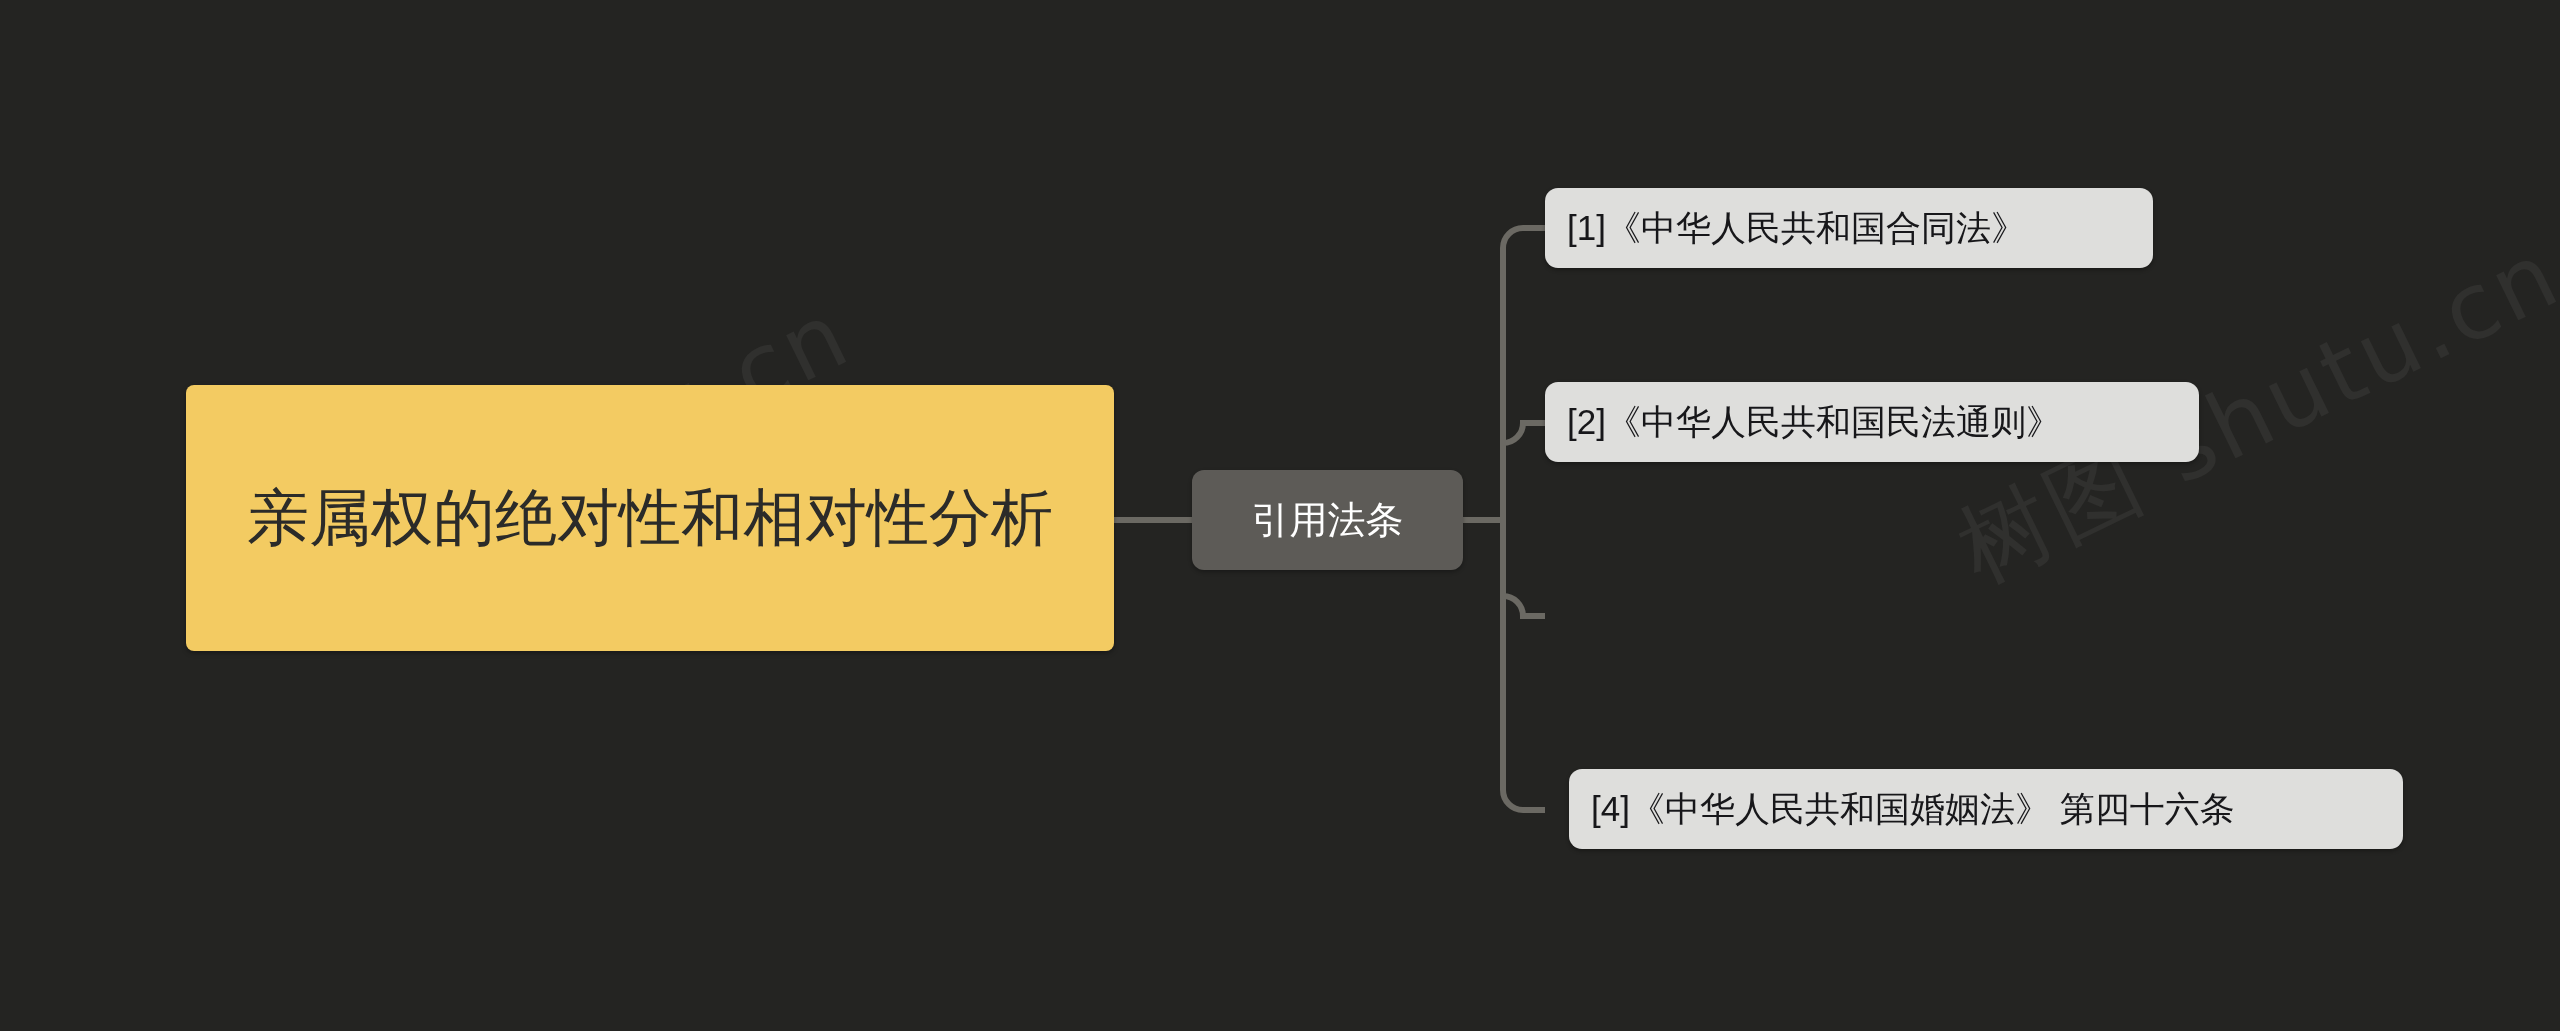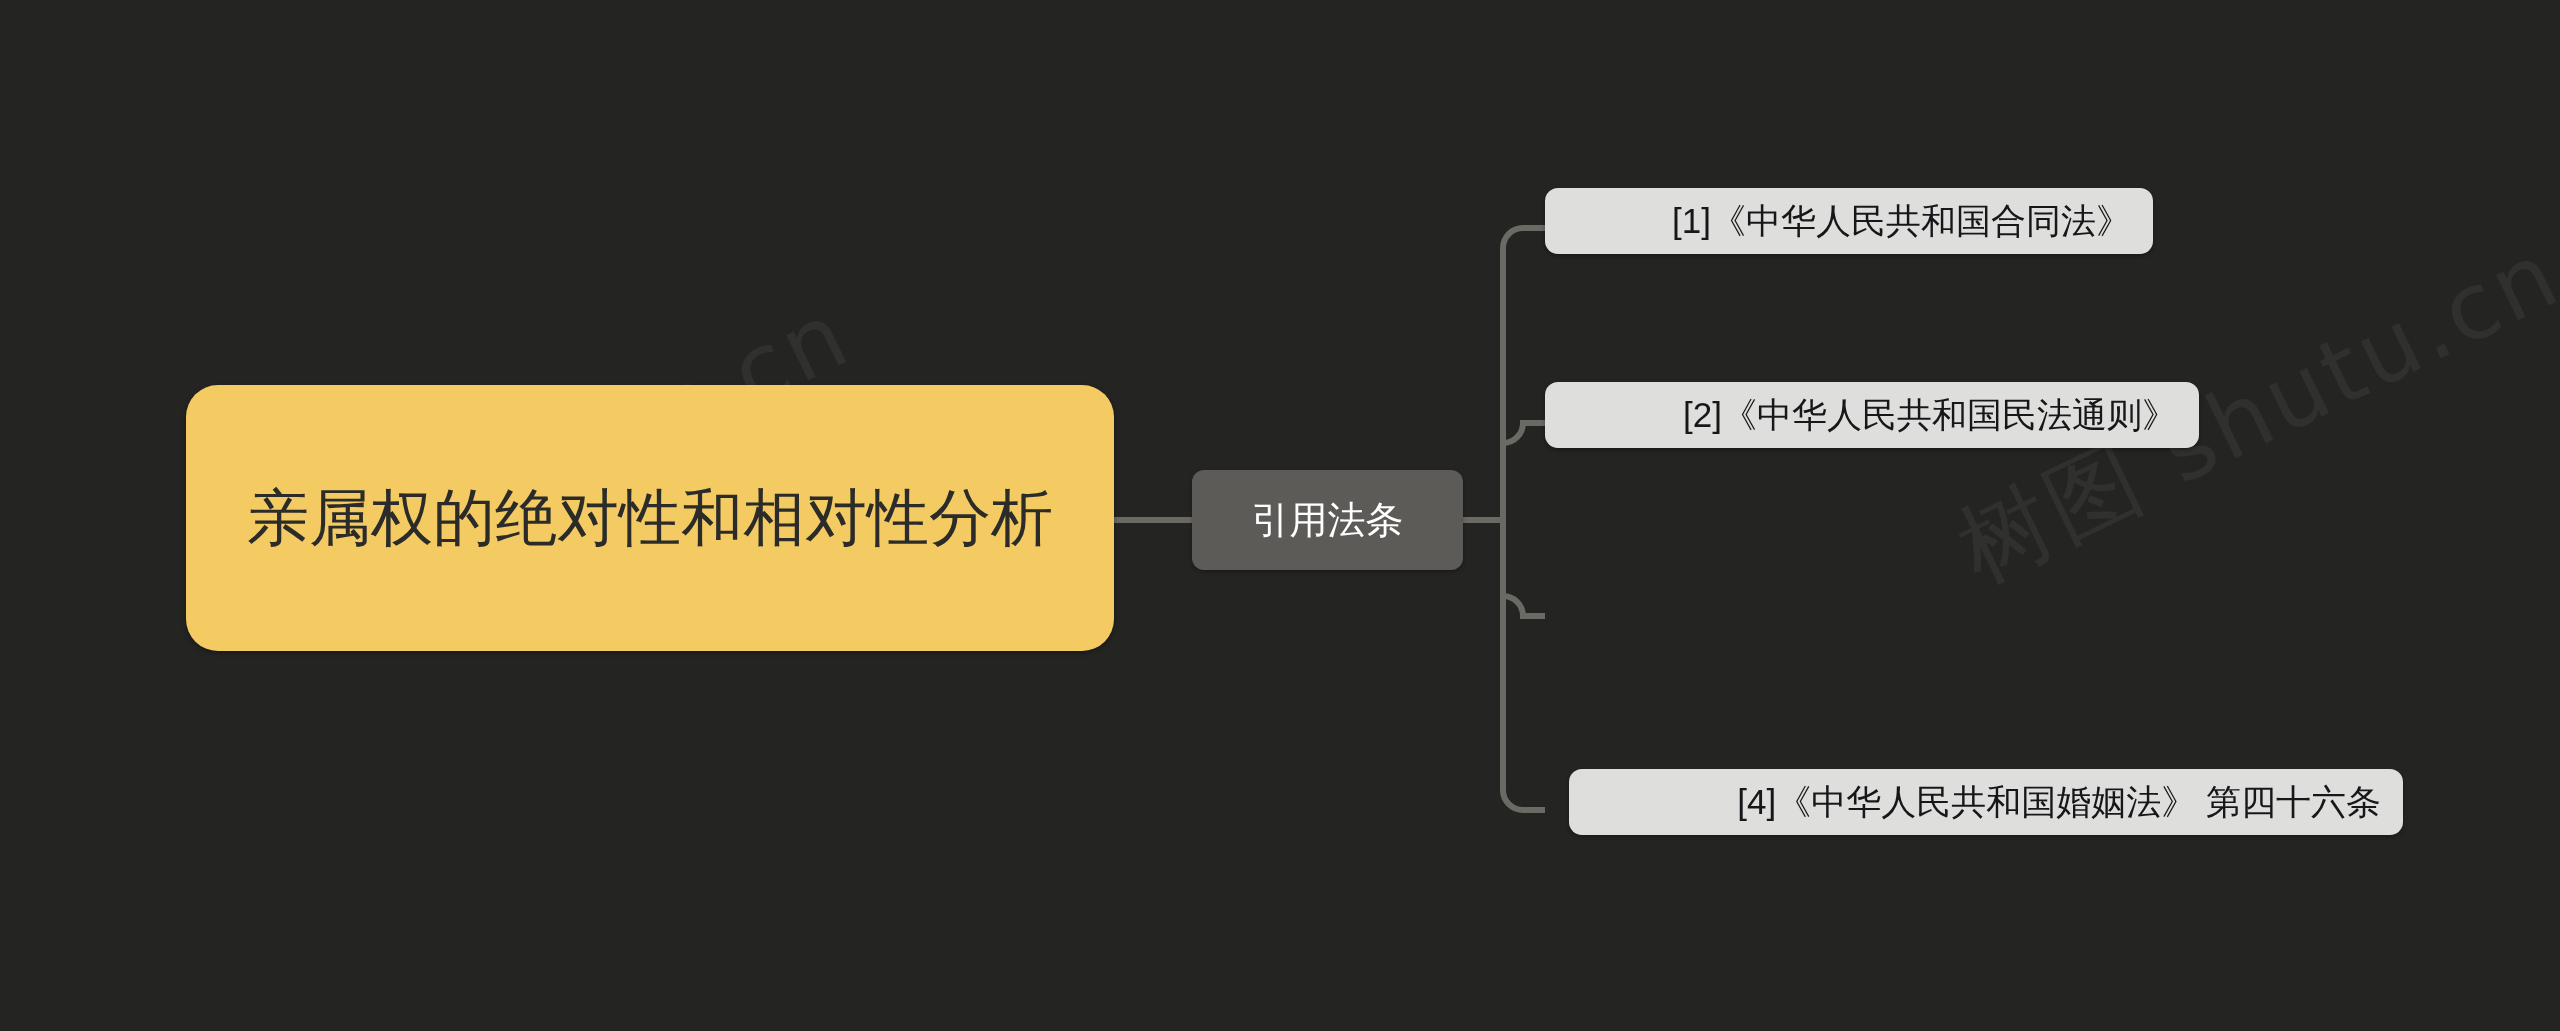--- a/index.html
+++ b/index.html
@@ -70,21 +70,21 @@
     text-align: center;
     z-index: 3;
   }
 
   .node-root {
     left: 186px;
     top: 385px;
     width: 928px;
     height: 266px;
     background: #f3cb62;
-    border-radius: 32px;
+    border-radius: 8px;
     color: #2b2b29;
     font-size: 62px;
     line-height: 1.22;
     padding: 0 30px;
     box-shadow: 0 2px 5px rgba(0,0,0,0.35);
   }
 
   .node-branch {
     left: 1192px;
     top: 470px;
@@ -97,23 +97,23 @@
     padding: 16px 18px;
     box-shadow: 0 2px 4px rgba(0,0,0,0.3);
   }
 
   .node-leaf {
     left: 1545px;
     background: #dededc;
     border-radius: 13px;
     color: #17171a;
     font-size: 35px;
-    height: 66px;
+    height: 80px;
     padding: 0 22px;
-    justify-content: flex-end;
+    justify-content: flex-start;
     box-shadow: 0 2px 4px rgba(0,0,0,0.32);
     white-space: nowrap;
   }
 
   .node-leaf.leaf-0 { top: 188px; width: 608px; }
   .node-leaf.leaf-1 { top: 382px; width: 654px; }
   .node-leaf.leaf-2 { top: 575px; width: 834px; }
   .node-leaf.leaf-3 { top: 769px; width: 834px; margin-left: 24px; }
 </style>
 </head>

